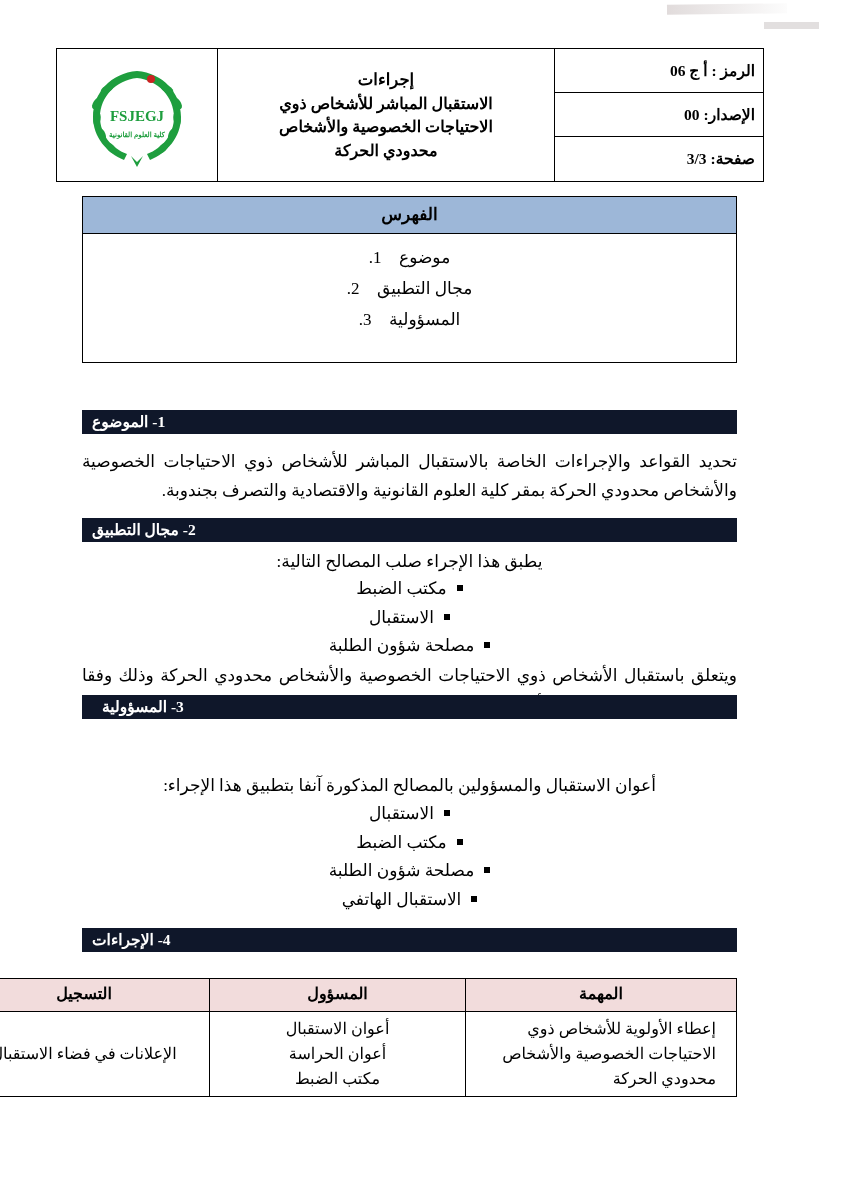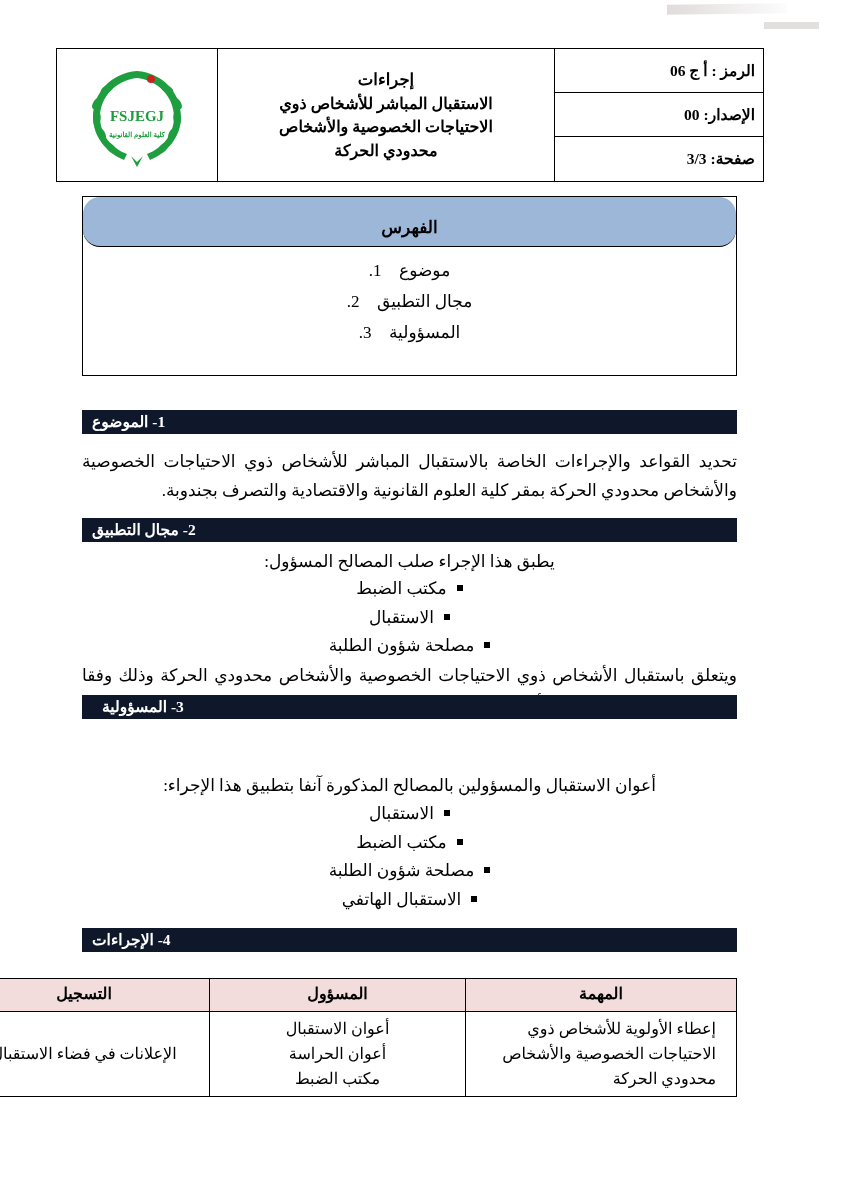--- a/index.html
+++ b/index.html
@@ -103,22 +103,21 @@
     width: 655px;
     border: 1px solid #000;
     box-sizing: border-box;
   }
   .index-head {
     background: #9db7d8;
     border-bottom: 1px solid #000;
     text-align: center;
     font-weight: bold;
     font-size: 17px;
-    padding: 20px 0 8px 0;
-    border-radius: 17px;
+    padding: 7px 0 8px 0;
   }
   .index-body {
     padding: 8px 0 10px 0;
     min-height: 128px;
     box-sizing: border-box;
   }
   .index-body ol {
     margin: 0;
     padding: 0 0 0 0;
     list-style: none;
@@ -297,21 +296,21 @@
           <span class="num">.3</span>
         </li>
       </ol>
     </div>
   </div>
 
   <div class="red-bar" style="top:410px;">1- الموضوع</div>
   <div class="para" style="top:448px;">تحديد القواعد والإجراءات الخاصة بالاستقبال المباشر للأشخاص ذوي الاحتياجات الخصوصية والأشخاص محدودي الحركة بمقر كلية العلوم القانونية والاقتصادية والتصرف بجندوبة.</div>
 
   <div class="red-bar" style="top:518px;">2- مجال التطبيق</div>
-  <div class="para" style="top:548px; text-align:center; text-align-last:center;">يطبق هذا الإجراء صلب المصالح المسؤول:</div>
+  <div class="para" style="top:548px; text-align:center; text-align-last:center;">يطبق هذا الإجراء صلب المصالح التالية:</div>
   <ul class="bullets" style="top:575px; right:110px; width:655px;">
     <li><span class="sq"></span><span>مكتب الضبط</span></li>
     <li><span class="sq"></span><span>الاستقبال</span></li>
     <li><span class="sq"></span><span>مصلحة شؤون الطلبة</span></li>
   </ul>
   <div class="para" style="top:662px;">ويتعلق باستقبال الأشخاص ذوي الاحتياجات الخصوصية والأشخاص محدودي الحركة وذلك وفقا للمنشور عدد 18 مؤرخ في 5 أوت 2019 الصادر عن رئاسة الحكومة.</div>
 
   <div class="red-bar" style="top:695px;padding-left:20px;">3- المسؤولية</div>
   <div class="para" style="top:772px; text-align:center; text-align-last:center;">أعوان الاستقبال والمسؤولين بالمصالح المذكورة آنفا بتطبيق هذا الإجراء:</div>
   <ul class="bullets" style="top:800px; right:110px; width:655px;">

